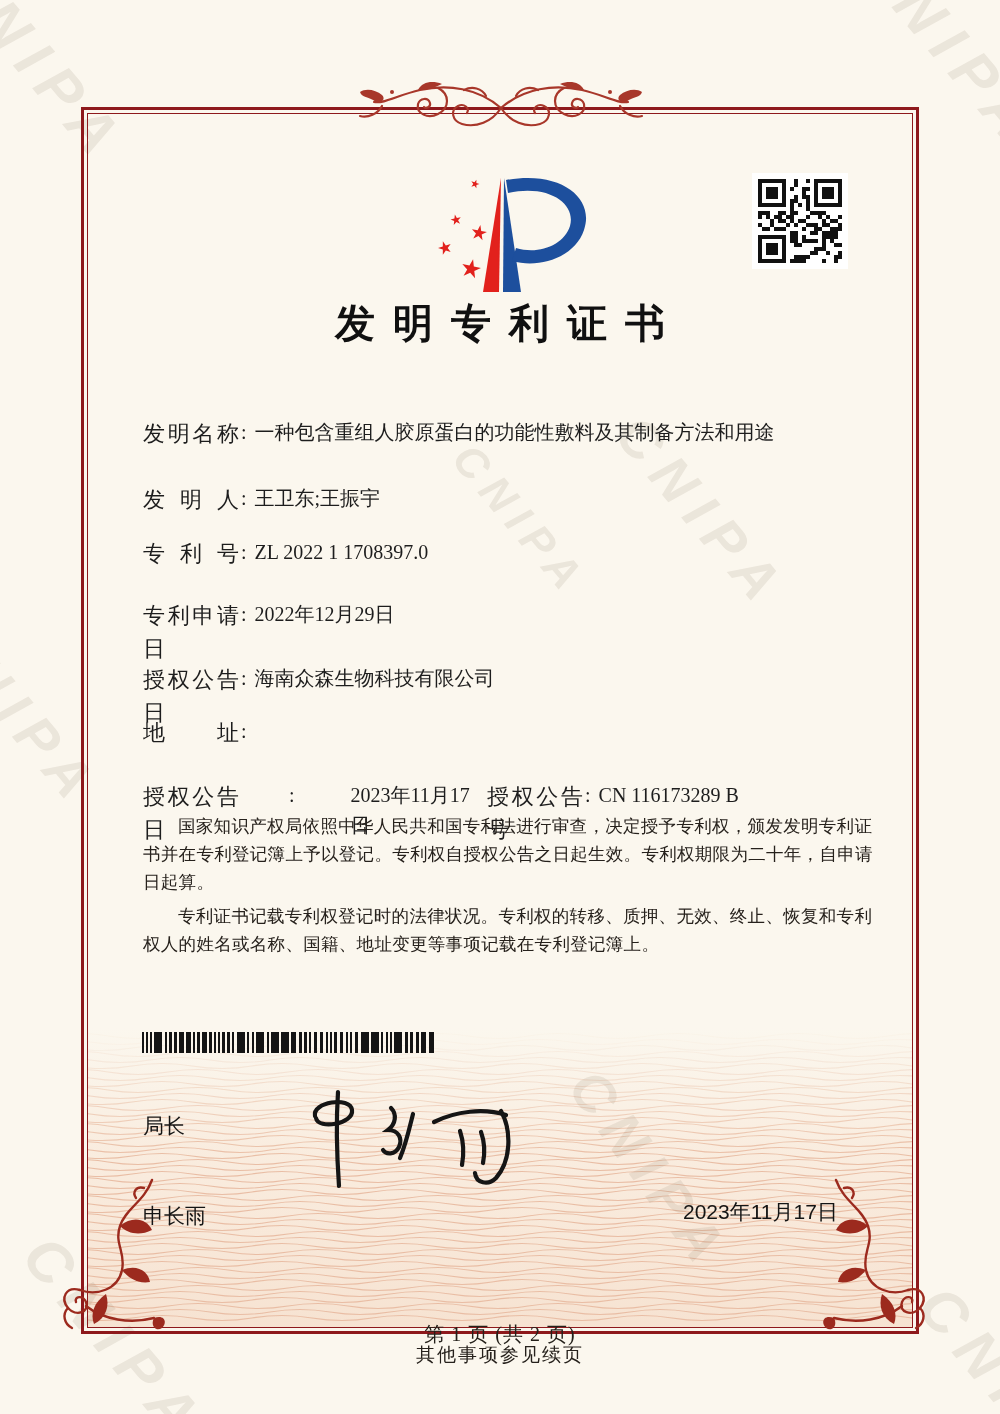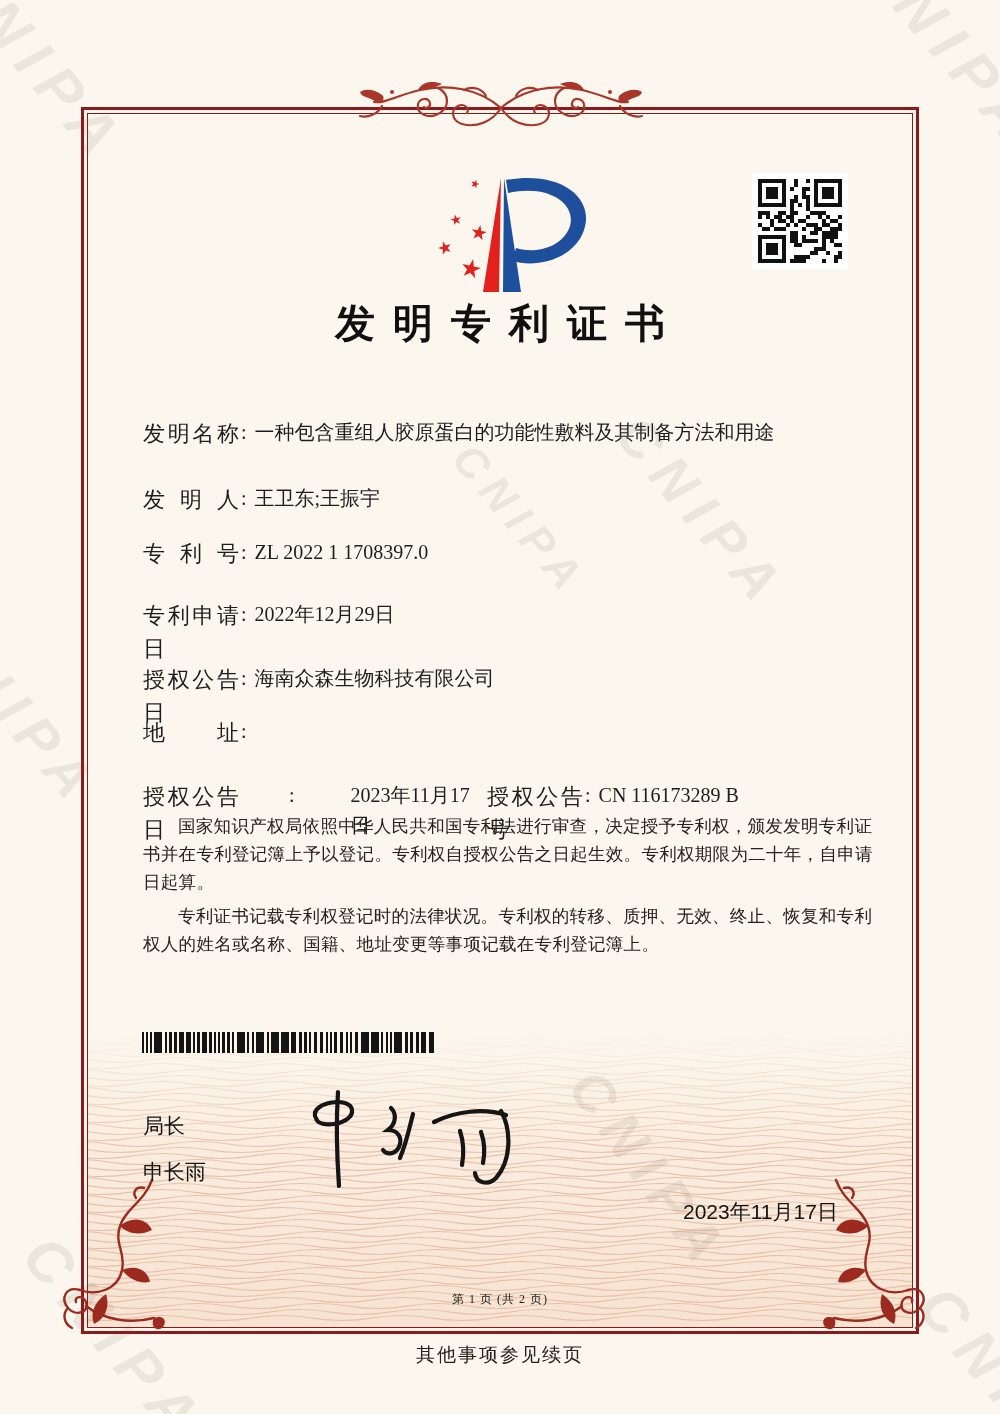--- a/index.html
+++ b/index.html
@@ -53,23 +53,23 @@
   
   .paras{
     left:143px; top:812px; width:740px;
   }
   .paras p{
     margin:0 0 6px 0; font-size:17.5px; line-height:28px;
     text-indent:2em; letter-spacing:0.3px; color:#26211c;
   }
   
   .officer-title{left:143px; top:1112px; font-family:"Liberation Sans", sans-serif; font-size:21px; color:#141414;}
-  .officer-name {left:143px; top:1158px; font-family:"Liberation Sans", sans-serif; font-size:21px; color:#141414;}
+  .officer-name {left:143px; top:1202px; font-family:"Liberation Sans", sans-serif; font-size:21px; color:#141414;}
   .issue-date{left:683px; top:1198px; font-family:"Liberation Sans", sans-serif; font-size:21px; color:#141414;}
-  .page-num{left:0; right:0; top:1291px; text-align:center; font-size:12px; letter-spacing:1px; color:#24201a;font-family:Liberation Serif, serif;}
+  .page-num{left:0; right:0; top:1321px; text-align:center; font-size:20px; letter-spacing:1px; color:#24201a;font-family:Liberation Serif, serif;}
   .cont-note{left:0; right:0; top:1342px; text-align:center; font-size:19px; letter-spacing:2px; color:#26211c;}
 </style>
 </head>
 <body>
 
 <div class="page">
 
   <svg id="waves" class="abs" style="left:88px; top:1028px;" width="824" height="299" viewBox="0 0 824 299">
     <defs>
       <linearGradient id="gw" x1="0" y1="0" x2="0" y2="1">

